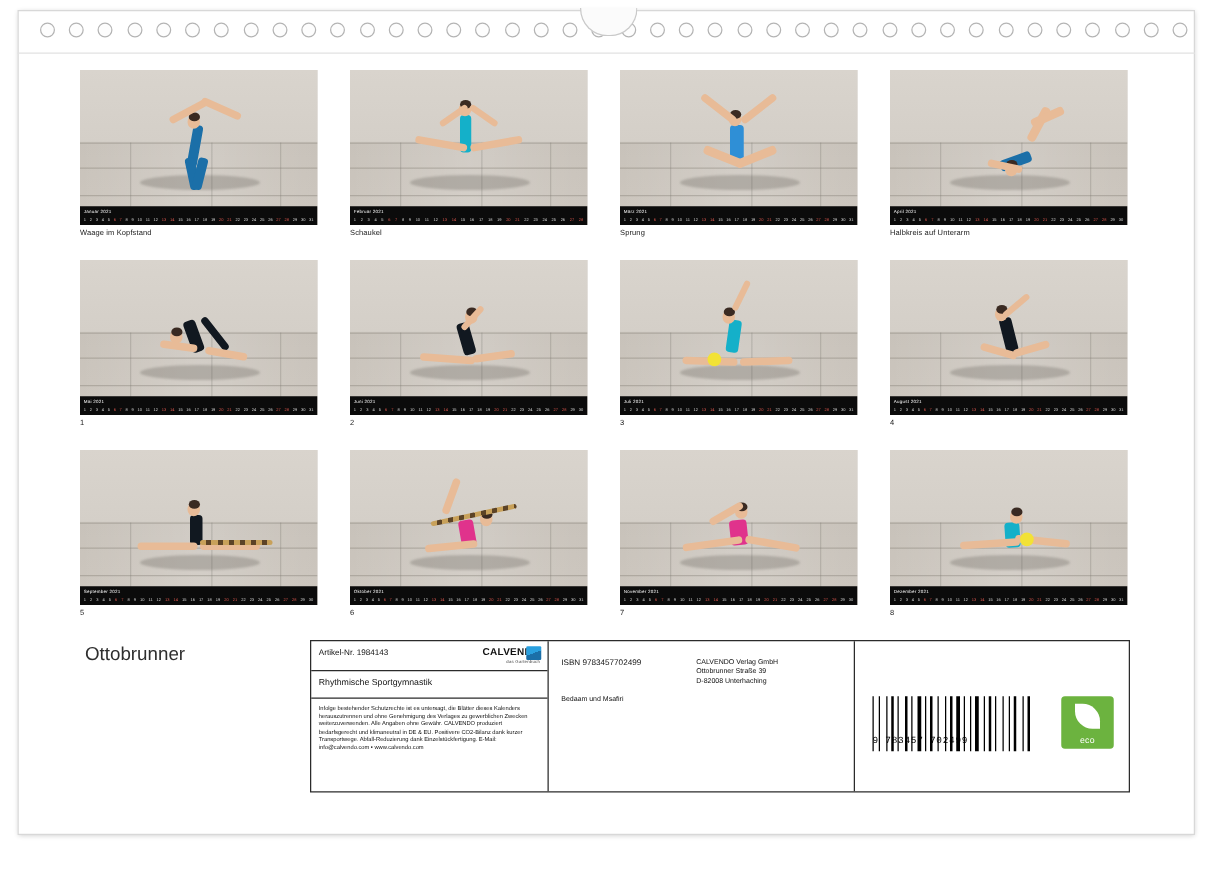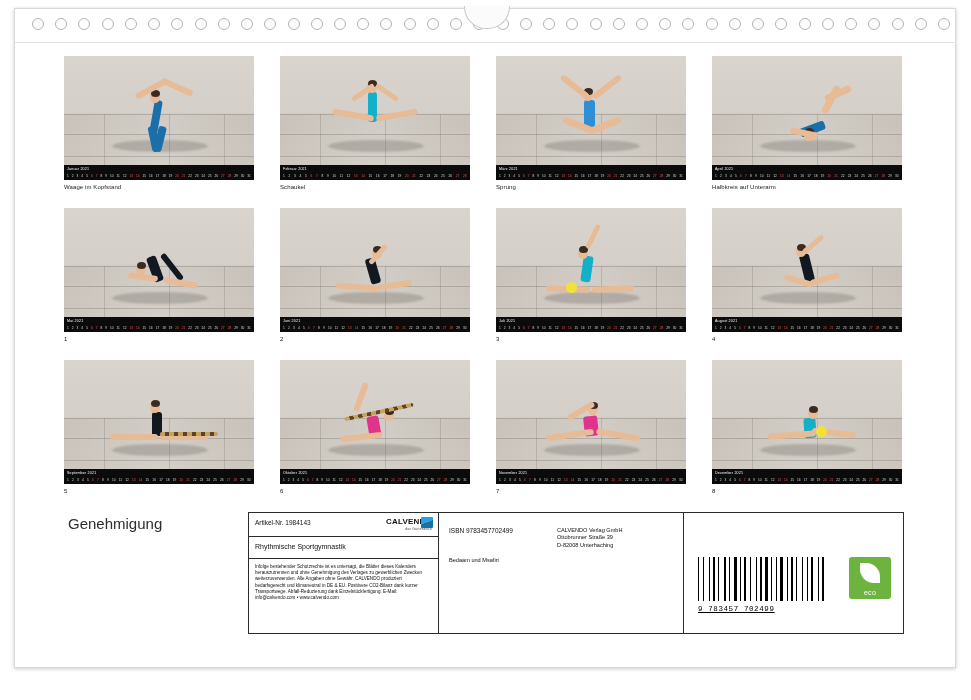--- a/index.html
+++ b/index.html
@@ -280,27 +280,26 @@
   }
   .bar {
     position: absolute;
     top: 0;
     height: 44px;
     background: #000;
   }
   .barcode-num {
     position: absolute;
     left: 0;
-    top: 48px;
+    top: 32px;
     width: 128px;
     font-family: "Liberation Mono", monospace;
     font-size: 7.5px;
     letter-spacing: 0.6px;
     color: #000;
-    text-decoration: underline;
   }
   .eco {
     position: absolute;
     right: 12px;
     top: 44px;
     width: 42px;
     height: 42px;
     background: #6cb33f;
     border-radius: 3px;
   }
@@ -1120,21 +1119,21 @@
                 <span>31</span>
               </div>
             </div>
           </div>
         </div>
         <div class="cell-index">8</div>
       </div>
     </div>
 
   <div class="title-block">
-    <div>Genehmigung</div>
+    <div>Ottobrunner</div>
   </div>
 
   <div class="infobar">
 
     <div class="info-col col-a">
       <div class="artikel-row">
         <span>Artikel-Nr. 1984143</span>
         <span class="brand">
           <span class="brand-name">CALVENDO</span>
           <span class="brand-mark"></span>

